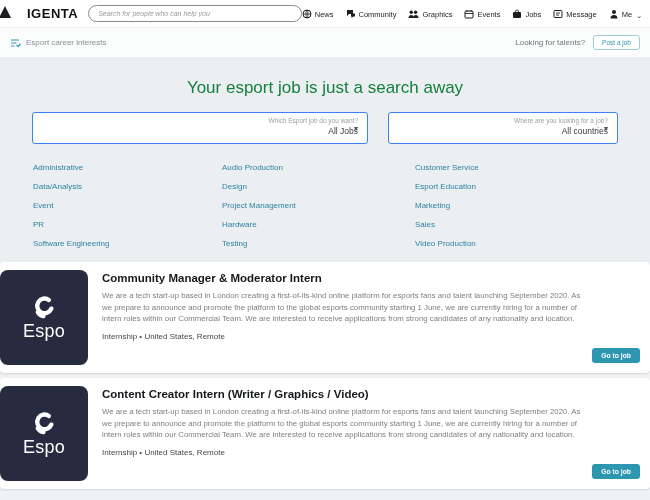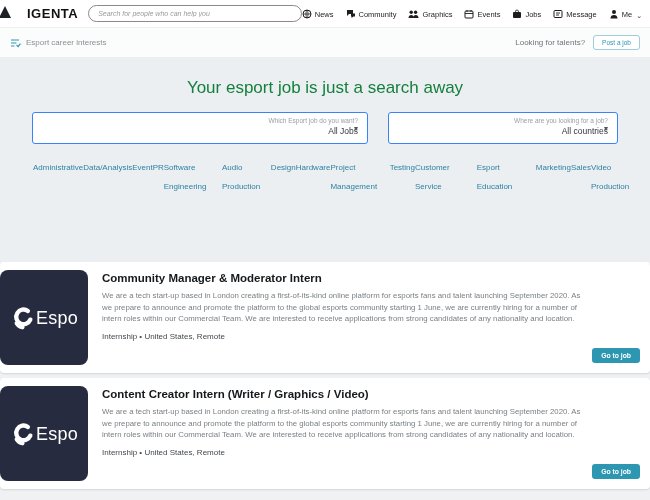--- a/index.html
+++ b/index.html
@@ -43,29 +43,29 @@
   .select-box.job { width:336px; }
   .select-box.country { flex:1; }
   .select-label { font-size:6.5px; color:#9aa0a5; }
   .select-value { font-size:8.5px; color:#33383d; margin-top:2px; }
   .select-arrow { position:absolute; right:9px; top:50%; transform:translateY(-45%);
     font-size:8px; color:#555; }
 
   
   .categories { display:grid; grid-template-columns:189px 193px auto;
     padding:14px 0 0 33px; row-gap:0; }
-  .cat-col { display:flex; flex-direction:row; }
+  .cat-col { display:flex; flex-direction:column; }
   .cat-link { font-size:8px; color:#2d81a3; height:19px; line-height:19px;
     cursor:pointer; text-decoration:none; }
 
   
   .job-card { position:relative; background:#fff; height:111px; margin-bottom:5px;
     border-radius:4px; box-shadow:0 1px 2px rgba(0,0,0,.12); display:flex; }
   .company-logo { width:88px; height:95px; margin-top:8px; background:#262b40;
-    border-radius:8px; flex-shrink:0; display:flex; flex-direction:row;
+    border-radius:8px; flex-shrink:0; display:flex; flex-direction:column;
     align-items:center; justify-content:center; }
   .company-logo .logo-name { color:#fff; font-size:18px; margin-top:1px;
     letter-spacing:.3px; }
   .job-content { flex:1; padding:10px 14px 0 14px; position:relative; }
   .job-title { font-size:11.5px; font-weight:700; color:#16191c; margin-bottom:6px; }
   .job-desc { font-size:7.8px; color:#7b8085; line-height:1.5; padding-right:50px; }
   .job-meta { font-size:8px; color:#43484d; margin-top:7px; }
   .goto-btn { position:absolute; right:10px; bottom:10px; background:#2d97b2;
     color:#fff; border:none; font-size:6.8px; font-weight:700; padding:4px 9px;
     border-radius:3px; cursor:pointer; font-family:"Liberation Sans", sans-serif; }
@@ -171,22 +171,22 @@
     <div class="cat-col">
       <a class="cat-link">Administrative</a>
       <a class="cat-link">Data/Analysis</a>
       <a class="cat-link">Event</a>
       <a class="cat-link">PR</a>
       <a class="cat-link">Software Engineering</a>
     </div>
     <div class="cat-col">
       <a class="cat-link">Audio Production</a>
       <a class="cat-link">Design</a>
+      <a class="cat-link">Project Management</a>
       <a class="cat-link">Hardware</a>
-      <a class="cat-link">Project Management</a>
       <a class="cat-link">Testing</a>
     </div>
     <div class="cat-col">
       <a class="cat-link">Customer Service</a>
       <a class="cat-link">Esport Education</a>
       <a class="cat-link">Marketing</a>
       <a class="cat-link">Sales</a>
       <a class="cat-link">Video Production</a>
     </div>
   </div>

